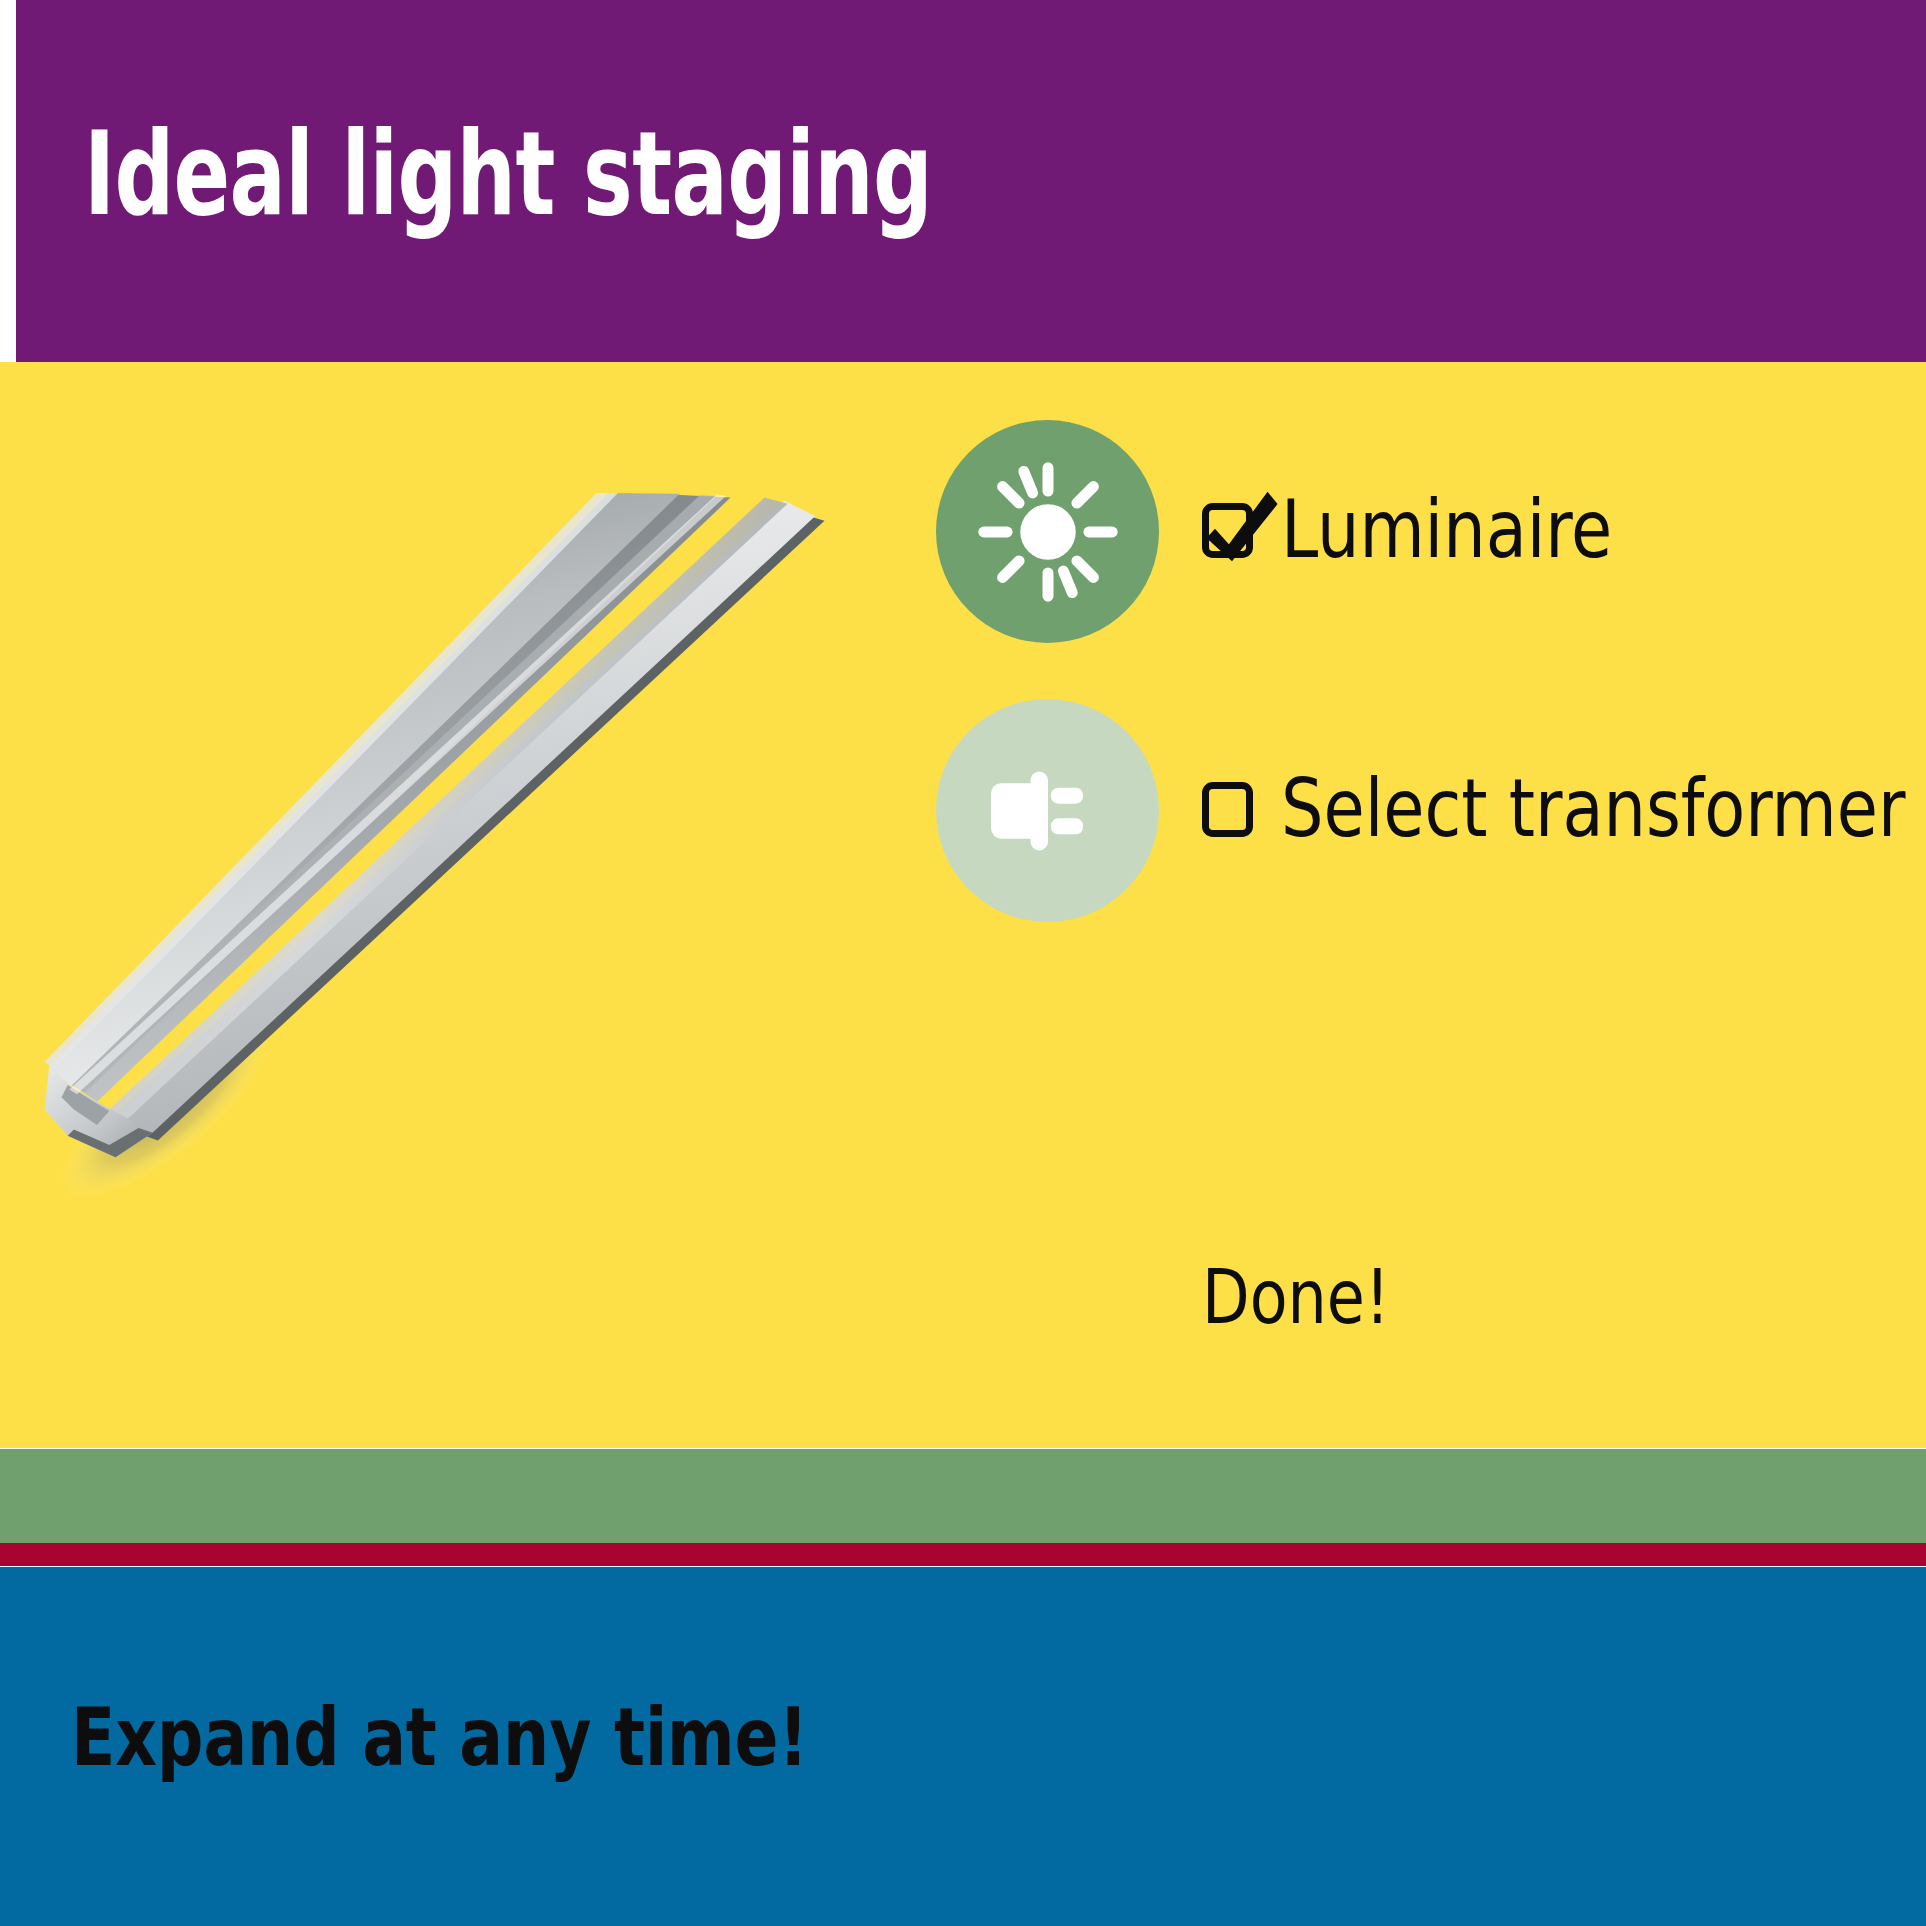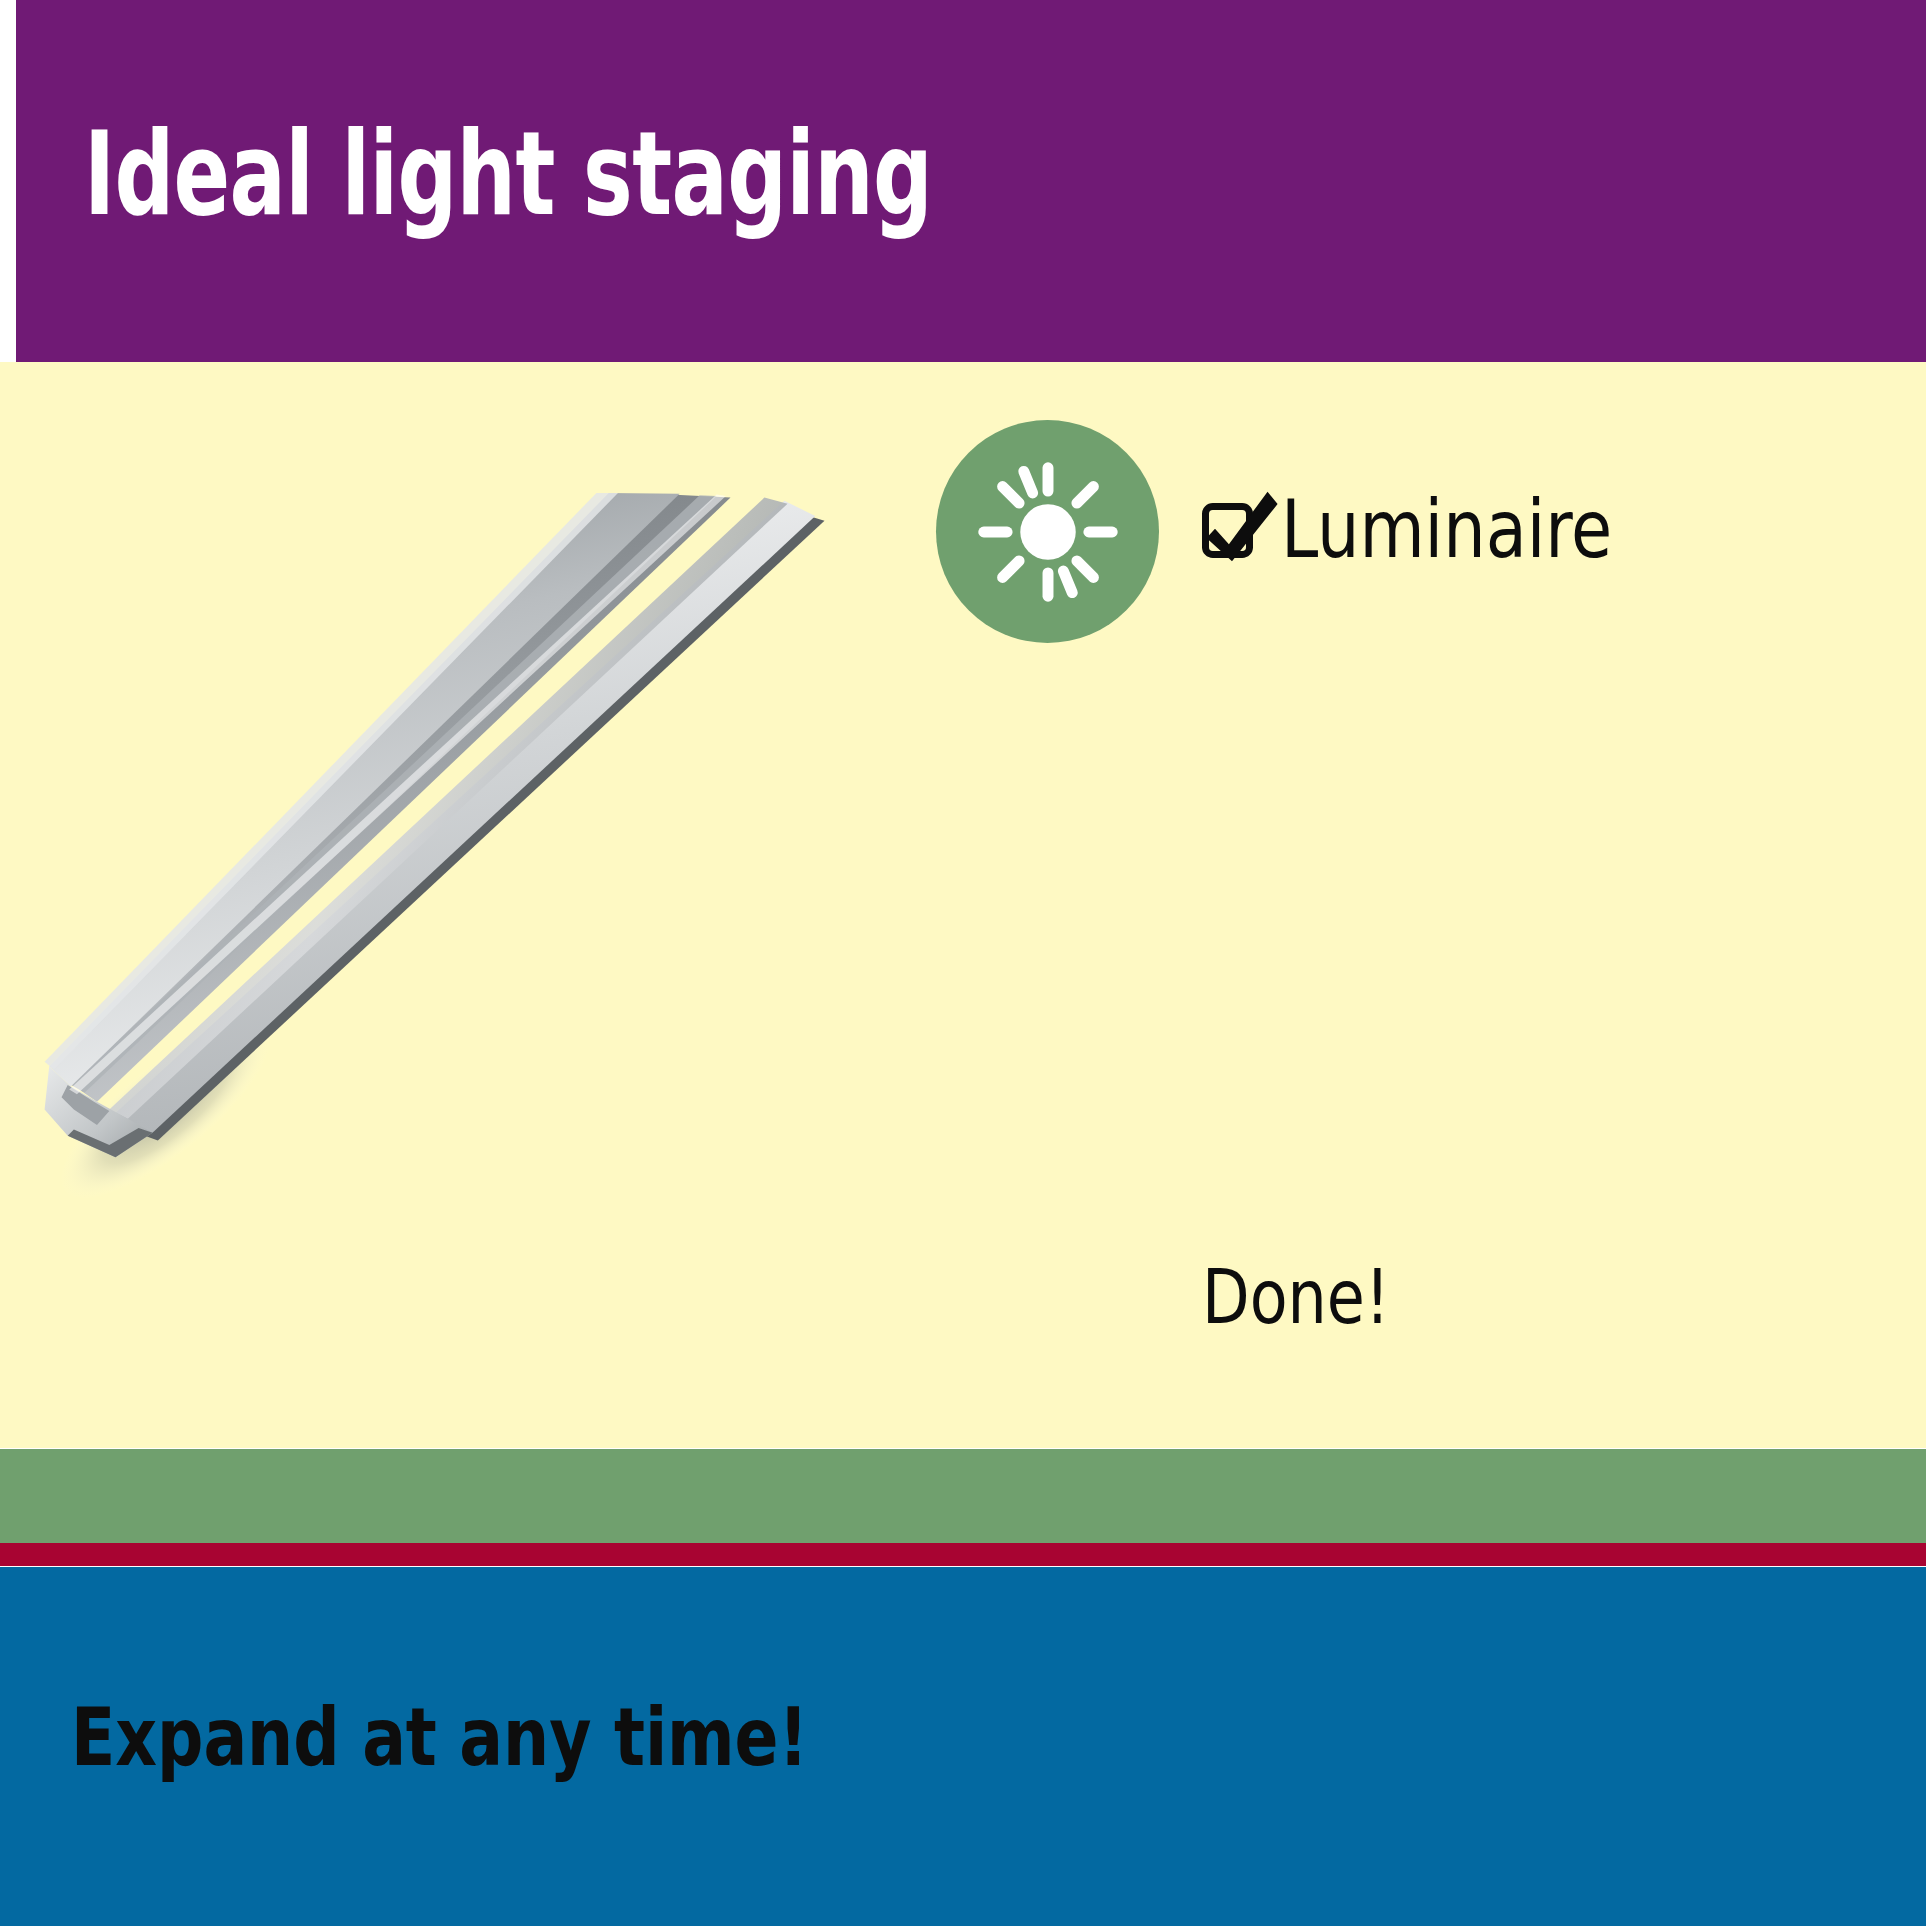--- a/index.html
+++ b/index.html
@@ -39,21 +39,21 @@
     transform-origin: left top;
   }
 
   
   .main-area {
     position: absolute;
     left: 0;
     top: 362px;
     width: 1926px;
     height: 1086px;
-    background: #fef9c3;
+    background: #fde047;
   }
 
   
   .product-figure {
     position: absolute;
     left: 23px;
     top: 131px;
     width: 894px;
     height: 894px;
   }
@@ -275,20 +275,34 @@
         <div class="checkbox">
           <svg class="tick" viewBox="0 0 110 110" xmlns="http://www.w3.org/2000/svg">
             <path d="M22 58 L40 78 L90 10 L103 26 L44 100 L11 70 Z" fill="#0d0d0d"></path>
           </svg>
         </div>
         <div class="check-label">Luminaire</div>
       </div>
     </div>
 
 
+    <div class="check-row">
+      <div class="icon-circle pending">
+        <svg viewBox="0 0 100 100" xmlns="http://www.w3.org/2000/svg">
+          <rect x="11" y="31" width="36" height="38" rx="7" fill="#ffffff"></rect>
+          <rect x="38" y="23" width="12" height="54" rx="6" fill="#ffffff"></rect>
+          <rect x="52" y="34" width="22" height="11" rx="5" fill="#ffffff"></rect>
+          <rect x="52" y="55" width="22" height="11" rx="5" fill="#ffffff"></rect>
+        </svg>
+      </div>
+      <div class="check-target">
+        <div class="checkbox"></div>
+        <div class="check-label">Select transformer</div>
+      </div>
+    </div>
 
     <div class="done-text">Done!</div>
   </div>
 </div>
 
 <div class="green-bar"></div>
 <div class="crimson-bar"></div>
 
 <div class="footer-area">
   <div class="footer-text">Expand at any time!</div>

